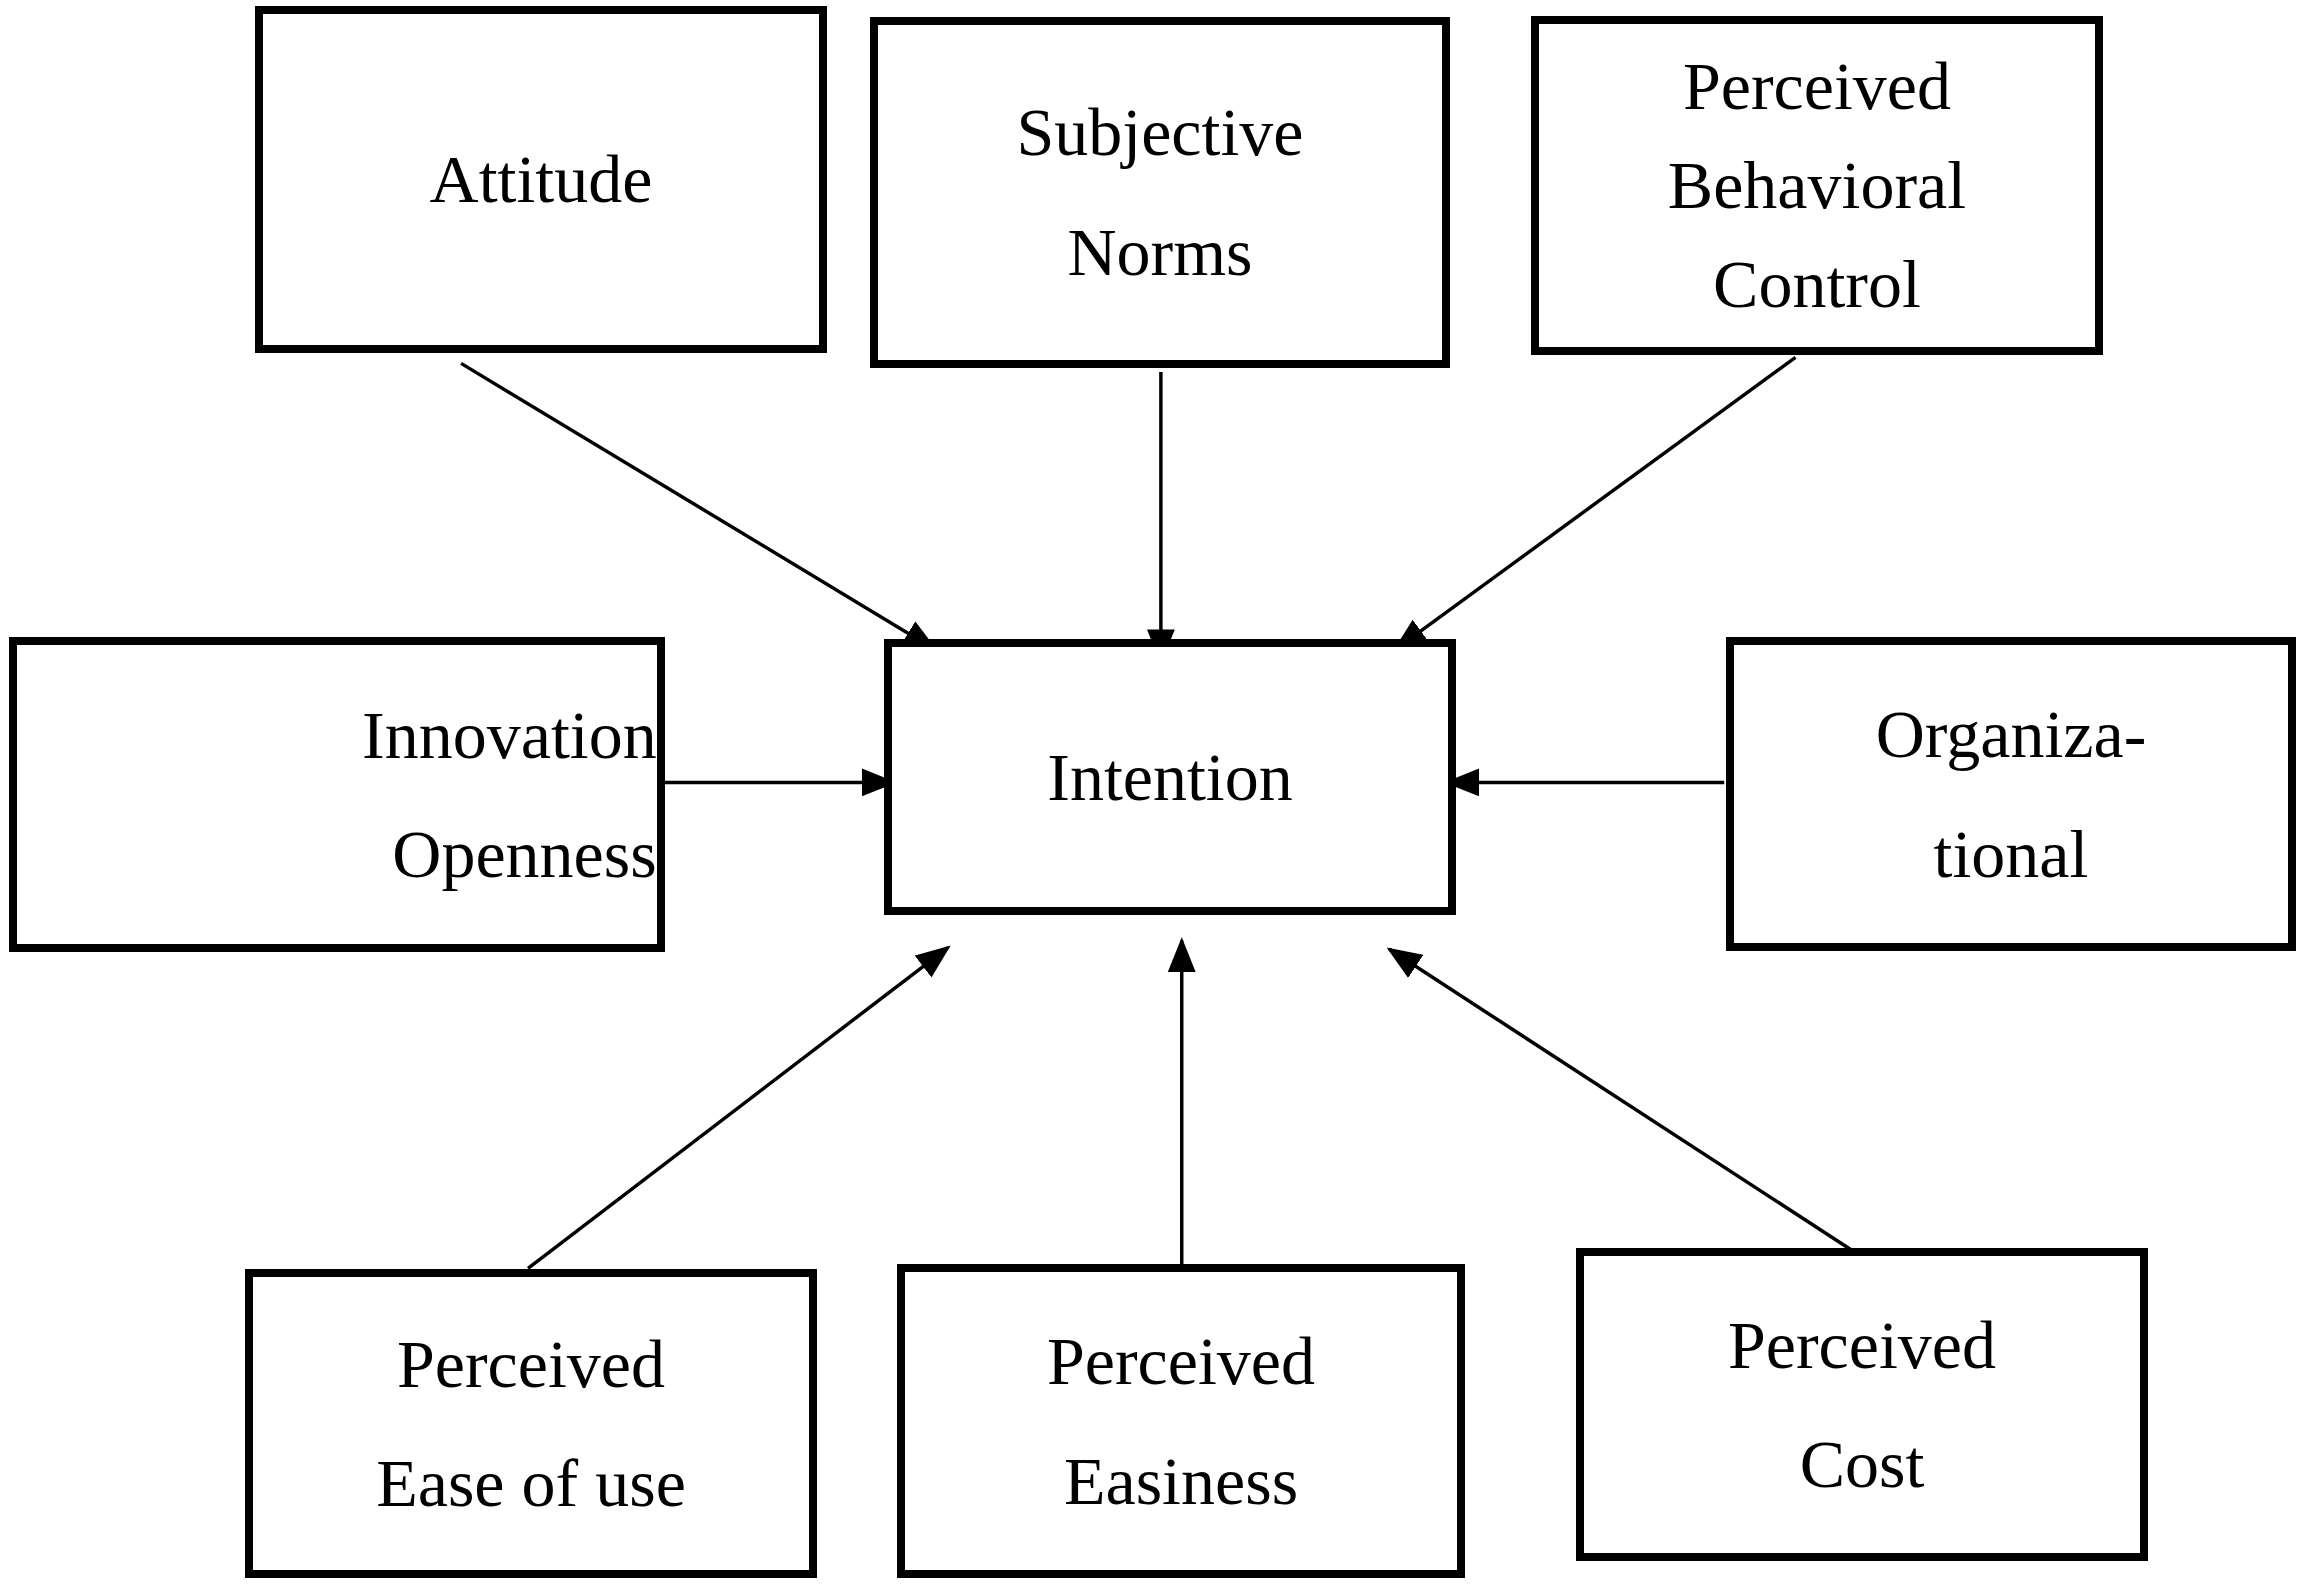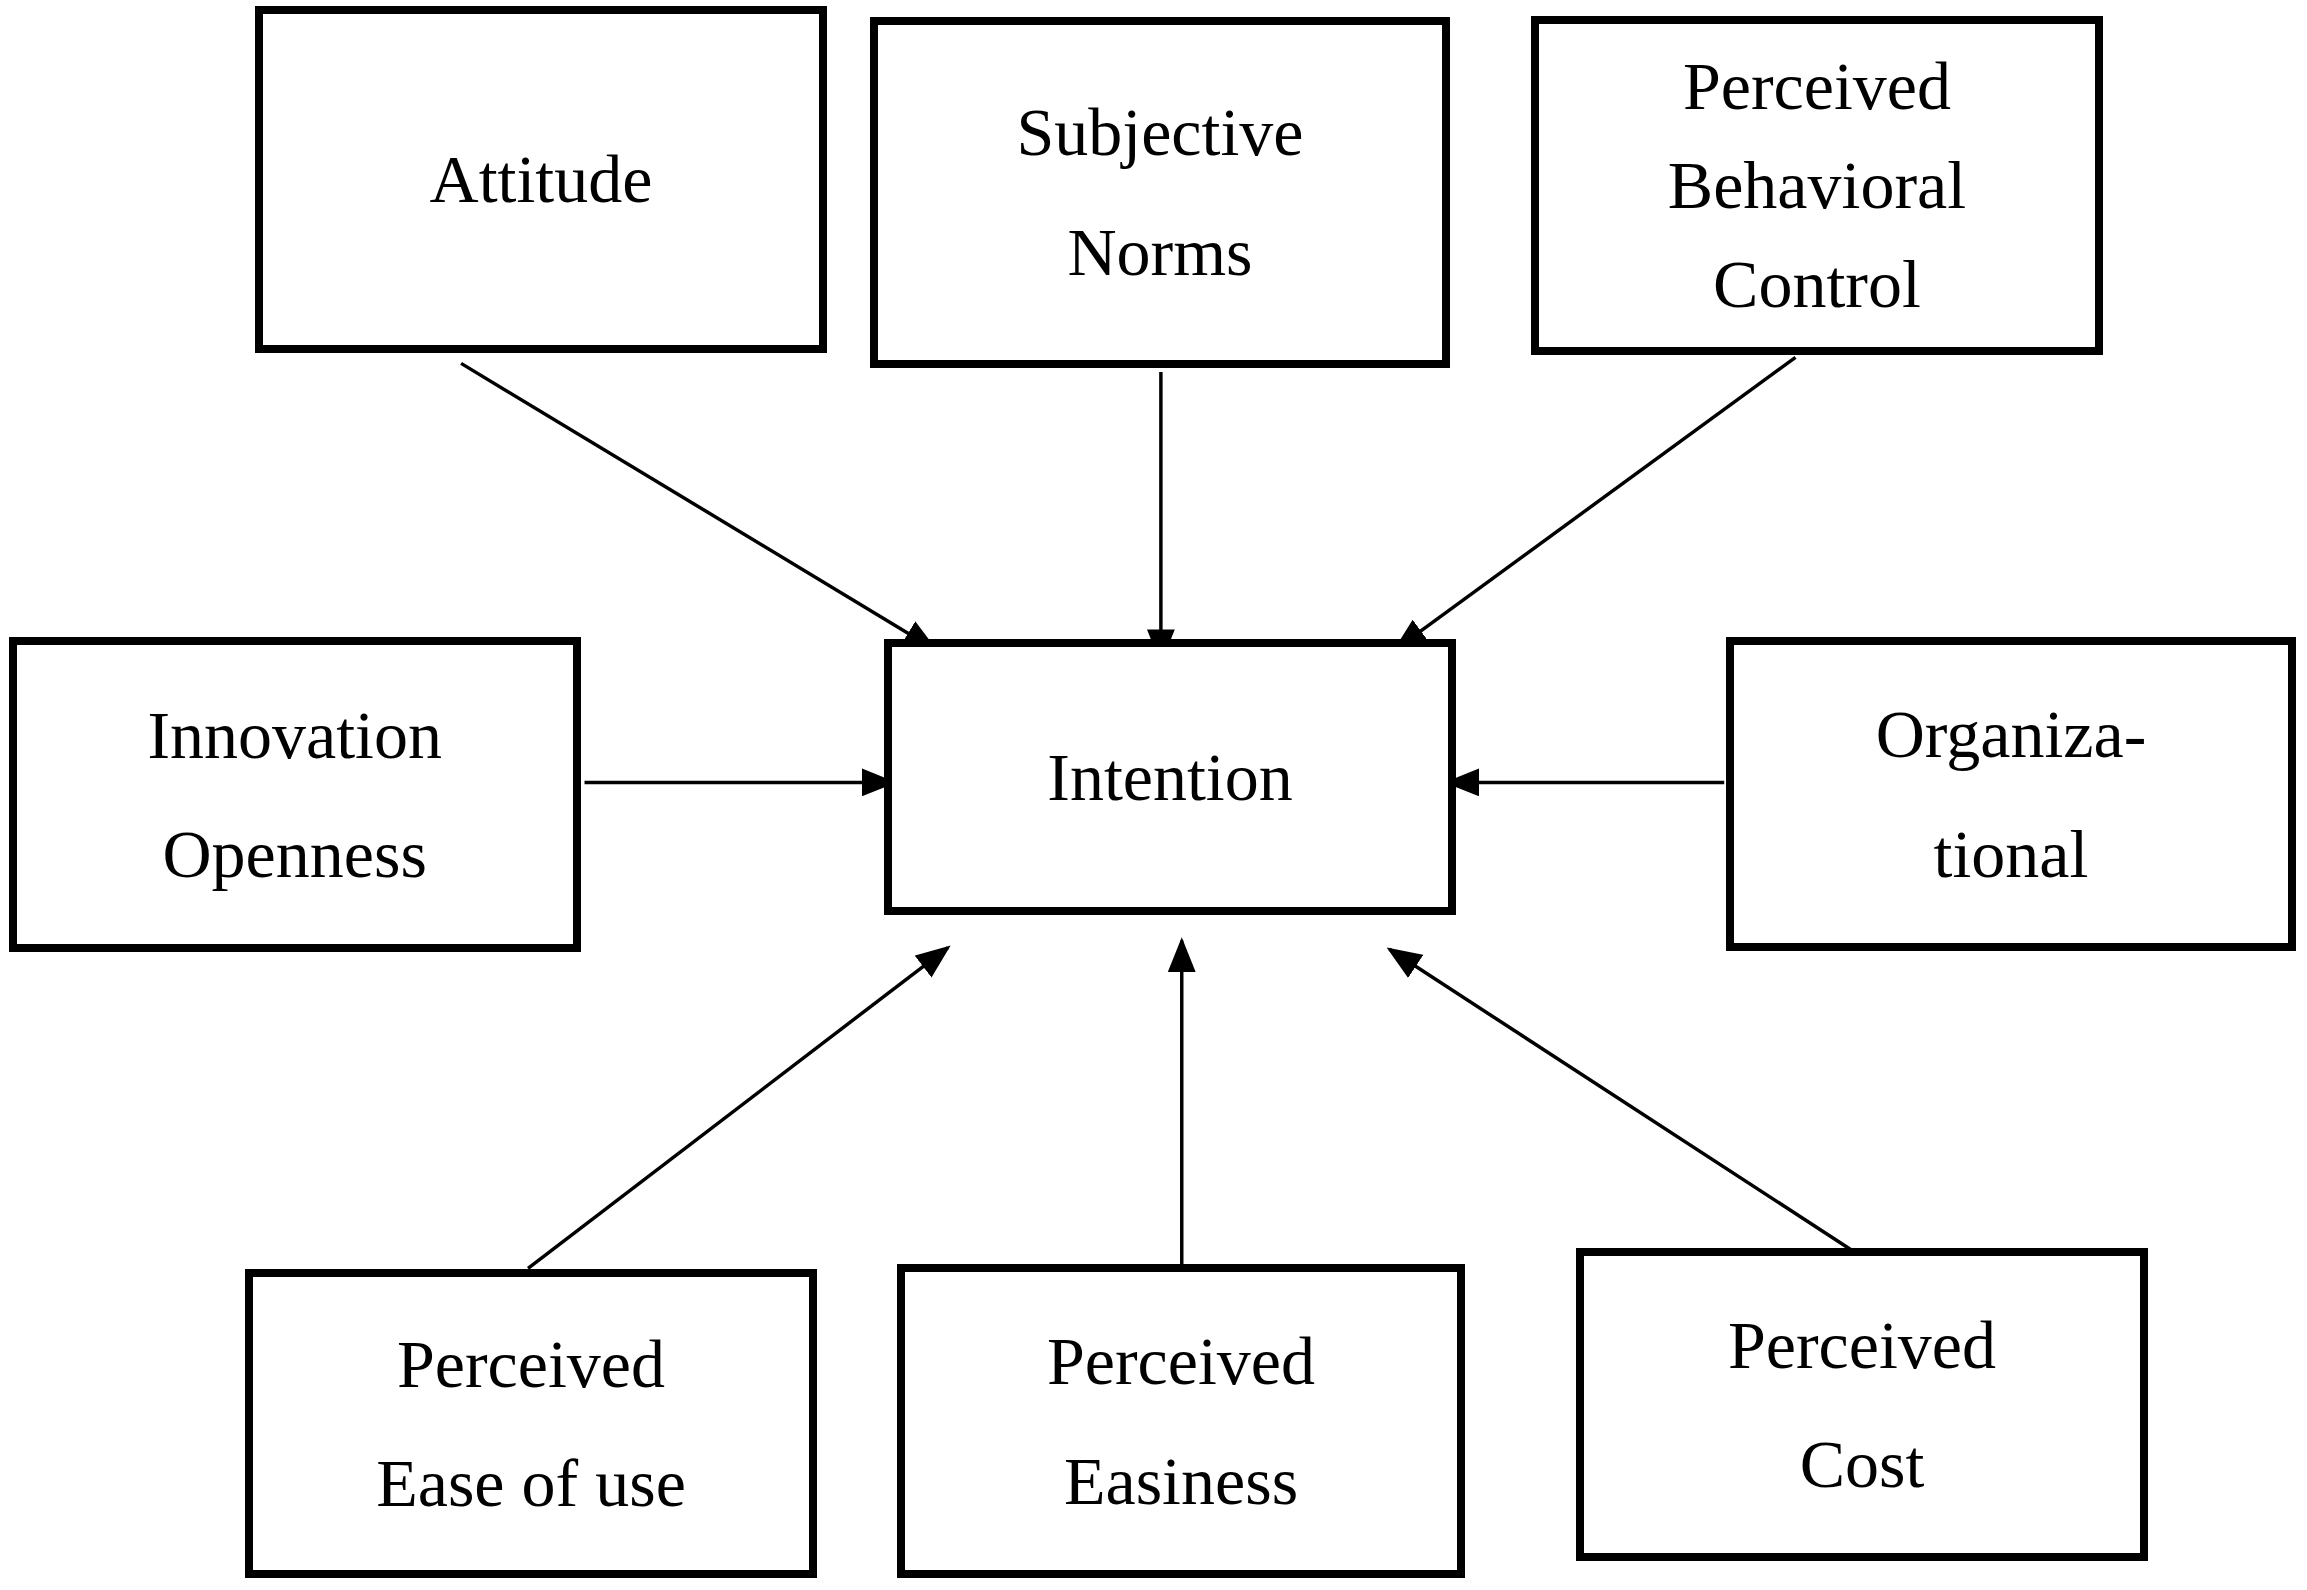--- a/index.html
+++ b/index.html
@@ -73,21 +73,21 @@
     <div class="line">Subjective</div>
     <div class="line">Norms</div>
   </div>
 
   <div class="node gap3" style="left:1531px; top:15.7px; width:572px; height:339px;">
     <div class="line">Perceived</div>
     <div class="line">Behavioral</div>
     <div class="line">Control</div>
   </div>
 
-  <div class="node gap2" style="left:8.7px; top:637px; width:572px; height:315px;">
+  <div class="node gap2" style="left:8.7px; top:637px; width:656px; height:315px;align-items:flex-end;">
     <div class="line">Innovation</div>
     <div class="line">Openness</div>
   </div>
 
   <div class="node" style="left:884px; top:639px; width:572px; height:276px;">
     <div class="line">Intention</div>
   </div>
 
   <div class="node gap2" style="left:1726px; top:637px; width:570px; height:314px;justify-content:center;">
     <div class="line">Organiza-</div>

